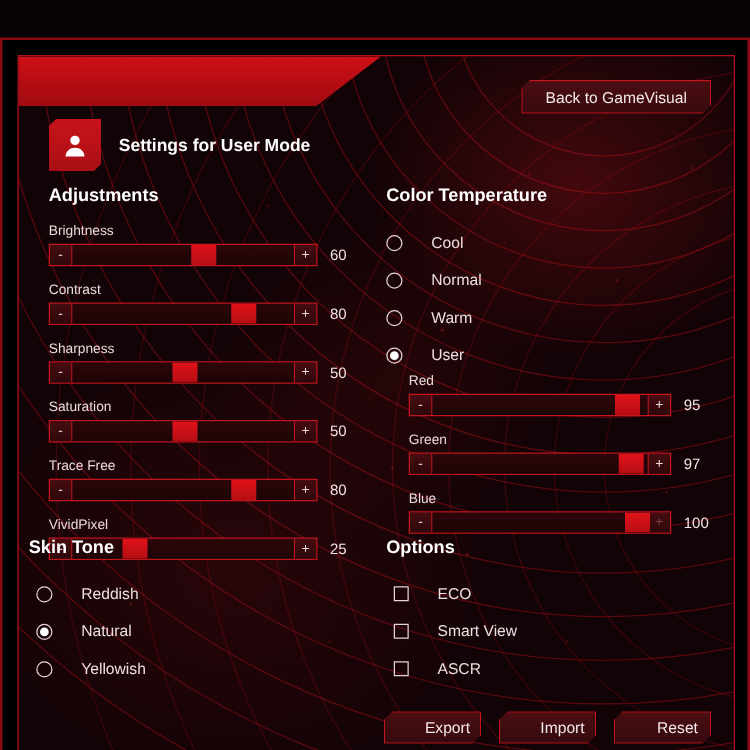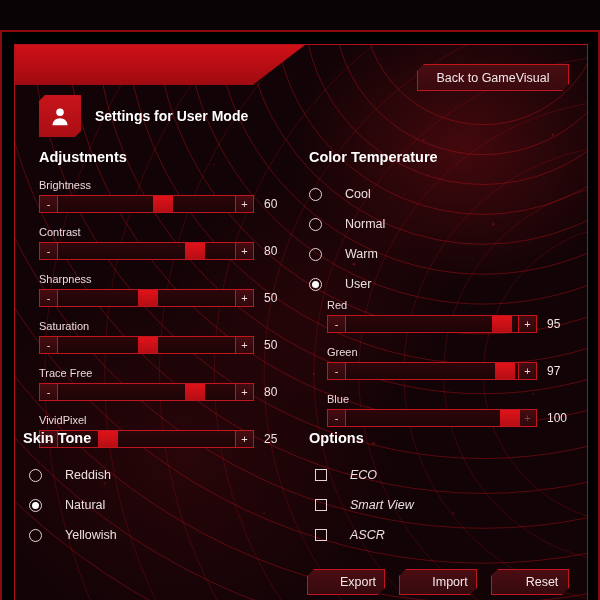--- a/index.html
+++ b/index.html
@@ -219,21 +219,21 @@
     border-radius: 50%;
     background: #ffffff;
   }
   .radio-label, .check-label {
     font-size: 12.5px;
     color: #ece0e1;
     white-space: nowrap;
   }
 
   
-  .check-row { height: 30px; font-style: italic; }
+  .check-row { height: 30px; }
   .check-box {
     width: 12px; height: 12px;
     border: 1px solid #e6d3d5;
     background: transparent;
     flex: 0 0 12px;
     margin-right: 11px;
     position: relative;
   }
 
   

